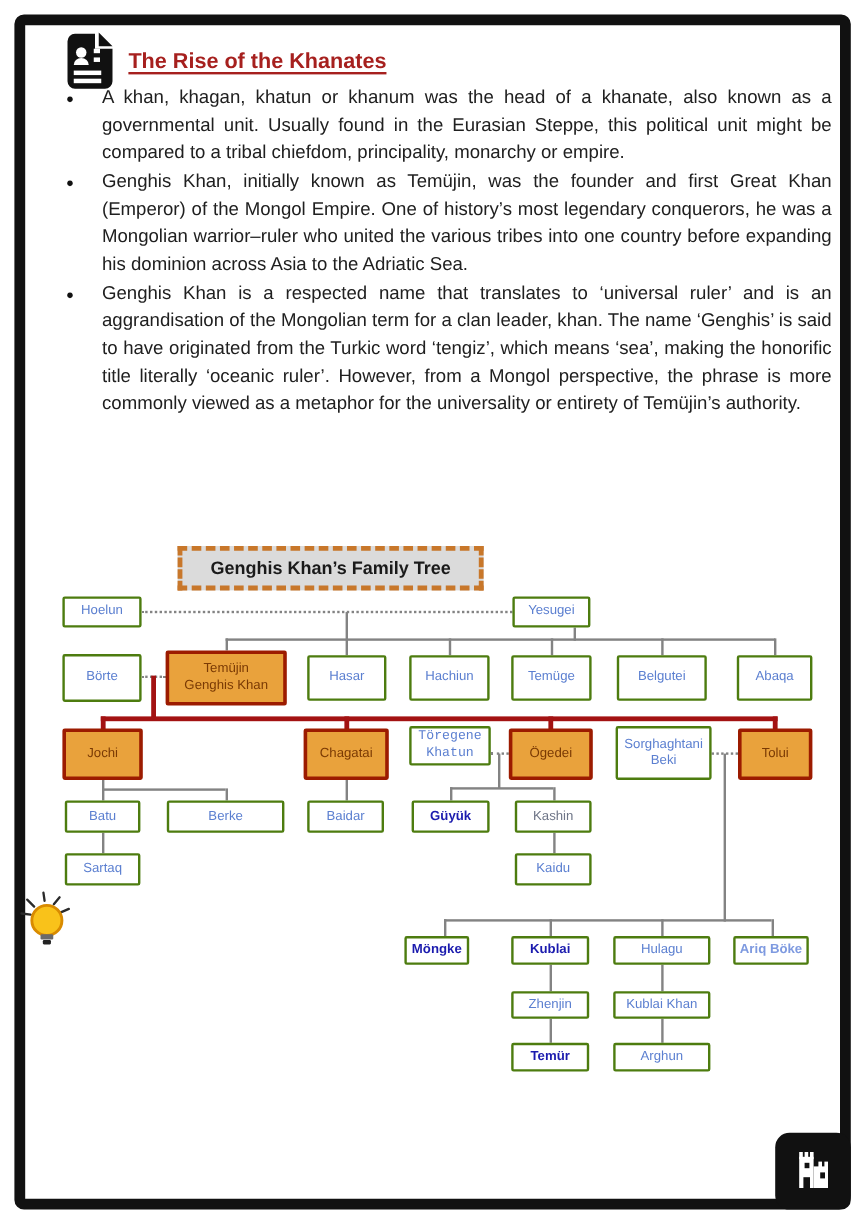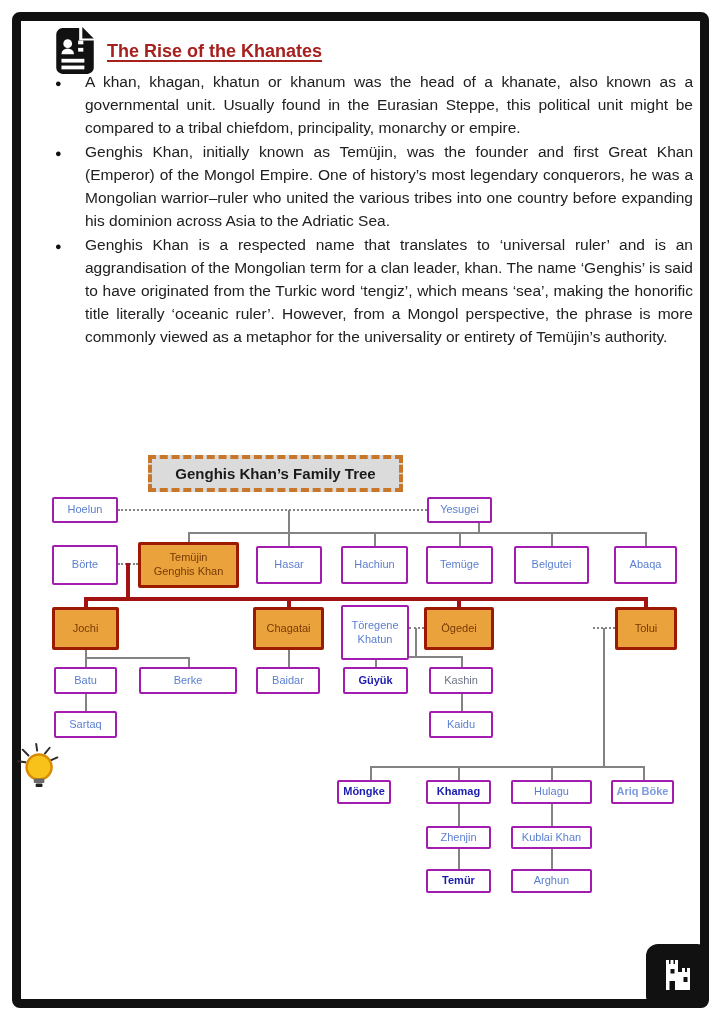--- a/index.html
+++ b/index.html
@@ -16,21 +16,21 @@
   .bullets{position:absolute;left:48px;top:70px;width:645px;margin:0;padding:0;list-style:none;z-index:3;}
   .bullets li{position:relative;padding-left:37px;margin:0 0 1px 0;text-align:justify;
         font-size:15.5px;line-height:23px;color:#202020;}
   .bullets li::before{content:"●";position:absolute;left:7px;top:2px;font-size:11px;color:#111;}
   
   .tree{position:absolute;left:0;top:0;width:720px;height:1018px;z-index:2;}
   .tree-title{position:absolute;left:148px;top:455px;width:255px;height:37px;background:#DBDBDB;
         border:4px dashed #C8772A;box-sizing:border-box;display:flex;align-items:center;justify-content:center;
         font-weight:700;font-size:15px;color:#1a1a1a;z-index:3;}
   .node{position:absolute;display:flex;align-items:center;justify-content:center;text-align:center;
-        font-size:11px;line-height:1.25;background:#fff;border:2px solid #a21caf;border-radius:2px;
+        font-size:11px;line-height:1.25;background:#fff;border:2px solid #4d7c0f;border-radius:2px;
         color:#5B7FD0;white-space:pre-line;box-sizing:border-box;z-index:2;}
   .node.khan{background:#E9A23C;border:3px solid #9C1B00;color:#7A3A04;}
   .node.bold{color:#1B1BAE;font-weight:700;}
   .node.muted{color:#6E7587;}
   .node.light{color:#7E9AE0;}
   .edge{position:absolute;z-index:1;}
   .edge.h{height:0;}
   .edge.v{width:0;}
   .edge.h.gray{border-top:2px solid #838383;}
   .edge.v.gray{border-left:2px solid #838383;}
@@ -120,33 +120,35 @@
       <div class="node plain" style="left: 52px; top: 545px; width: 66px; height: 40px;">Börte</div>
       <div class="node khan" style="left: 138px; top: 542px; width: 101px; height: 46px;">Temüjin
 Genghis Khan</div>
       <div class="node plain" style="left: 256px; top: 546px; width: 66px; height: 38px;">Hasar</div>
       <div class="node plain" style="left: 341px; top: 546px; width: 67px; height: 38px;">Hachiun</div>
       <div class="node plain" style="left: 426px; top: 546px; width: 67px; height: 38px;">Temüge</div>
       <div class="node plain" style="left: 514px; top: 546px; width: 75px; height: 38px;">Belgutei</div>
       <div class="node plain" style="left: 614px; top: 546px; width: 63px; height: 38px;">Abaqa</div>
       <div class="node khan" style="left: 52px; top: 607px; width: 67px; height: 43px;">Jochi</div>
       <div class="node khan" style="left: 253px; top: 607px; width: 71px; height: 43px;">Chagatai</div>
-      <div class="node plain" style="left: 341px; top: 605px; width: 68px; height: 55px;">Töregene
+      <div class="node plain" style="left: 341px; top: 605px; width: 68px; height: 33px; font-family: Liberation Mono, monospace;">Töregene
 Khatun</div>
       <div class="node khan" style="left: 424px; top: 607px; width: 70px; height: 43px;">Ögedei</div>
+      <div class="node plain" style="left: 513px; top: 605px; width: 80px; height: 45px;">Sorghaghtani
+Beki</div>
       <div class="node khan" style="left: 615px; top: 607px; width: 62px; height: 43px;">Tolui</div>
       <div class="node plain" style="left: 54px; top: 667px; width: 63px; height: 27px;">Batu</div>
       <div class="node plain" style="left: 139px; top: 667px; width: 98px; height: 27px;">Berke</div>
       <div class="node plain" style="left: 256px; top: 667px; width: 64px; height: 27px;">Baidar</div>
       <div class="node bold" style="left: 343px; top: 667px; width: 65px; height: 27px;">Güyük</div>
       <div class="node muted" style="left: 429px; top: 667px; width: 64px; height: 27px;">Kashin</div>
       <div class="node plain" style="left: 54px; top: 711px; width: 63px; height: 27px;">Sartaq</div>
       <div class="node plain" style="left: 429px; top: 711px; width: 64px; height: 27px;">Kaidu</div>
       <div class="node bold" style="left: 337px; top: 780px; width: 54px; height: 24px;">Möngke</div>
-      <div class="node bold" style="left: 426px; top: 780px; width: 65px; height: 24px;">Khamag</div>
+      <div class="node bold" style="left: 426px; top: 780px; width: 65px; height: 24px;">Kublai</div>
       <div class="node plain" style="left: 511px; top: 780px; width: 81px; height: 24px;">Hulagu</div>
       <div class="node light" style="left: 611px; top: 780px; width: 63px; height: 24px; font-weight: bold;">Ariq Böke</div>
       <div class="node plain" style="left: 426px; top: 826px; width: 65px; height: 23px;">Zhenjin</div>
       <div class="node plain" style="left: 511px; top: 826px; width: 81px; height: 23px;">Kublai Khan</div>
       <div class="node bold" style="left: 426px; top: 869px; width: 65px; height: 24px;">Temür</div>
       <div class="node plain" style="left: 511px; top: 869px; width: 81px; height: 24px;">Arghun</div>
     </div>
 
   <span class="bulb">
     <svg width="54" height="54" viewBox="0 0 56 56" aria-hidden="true">

